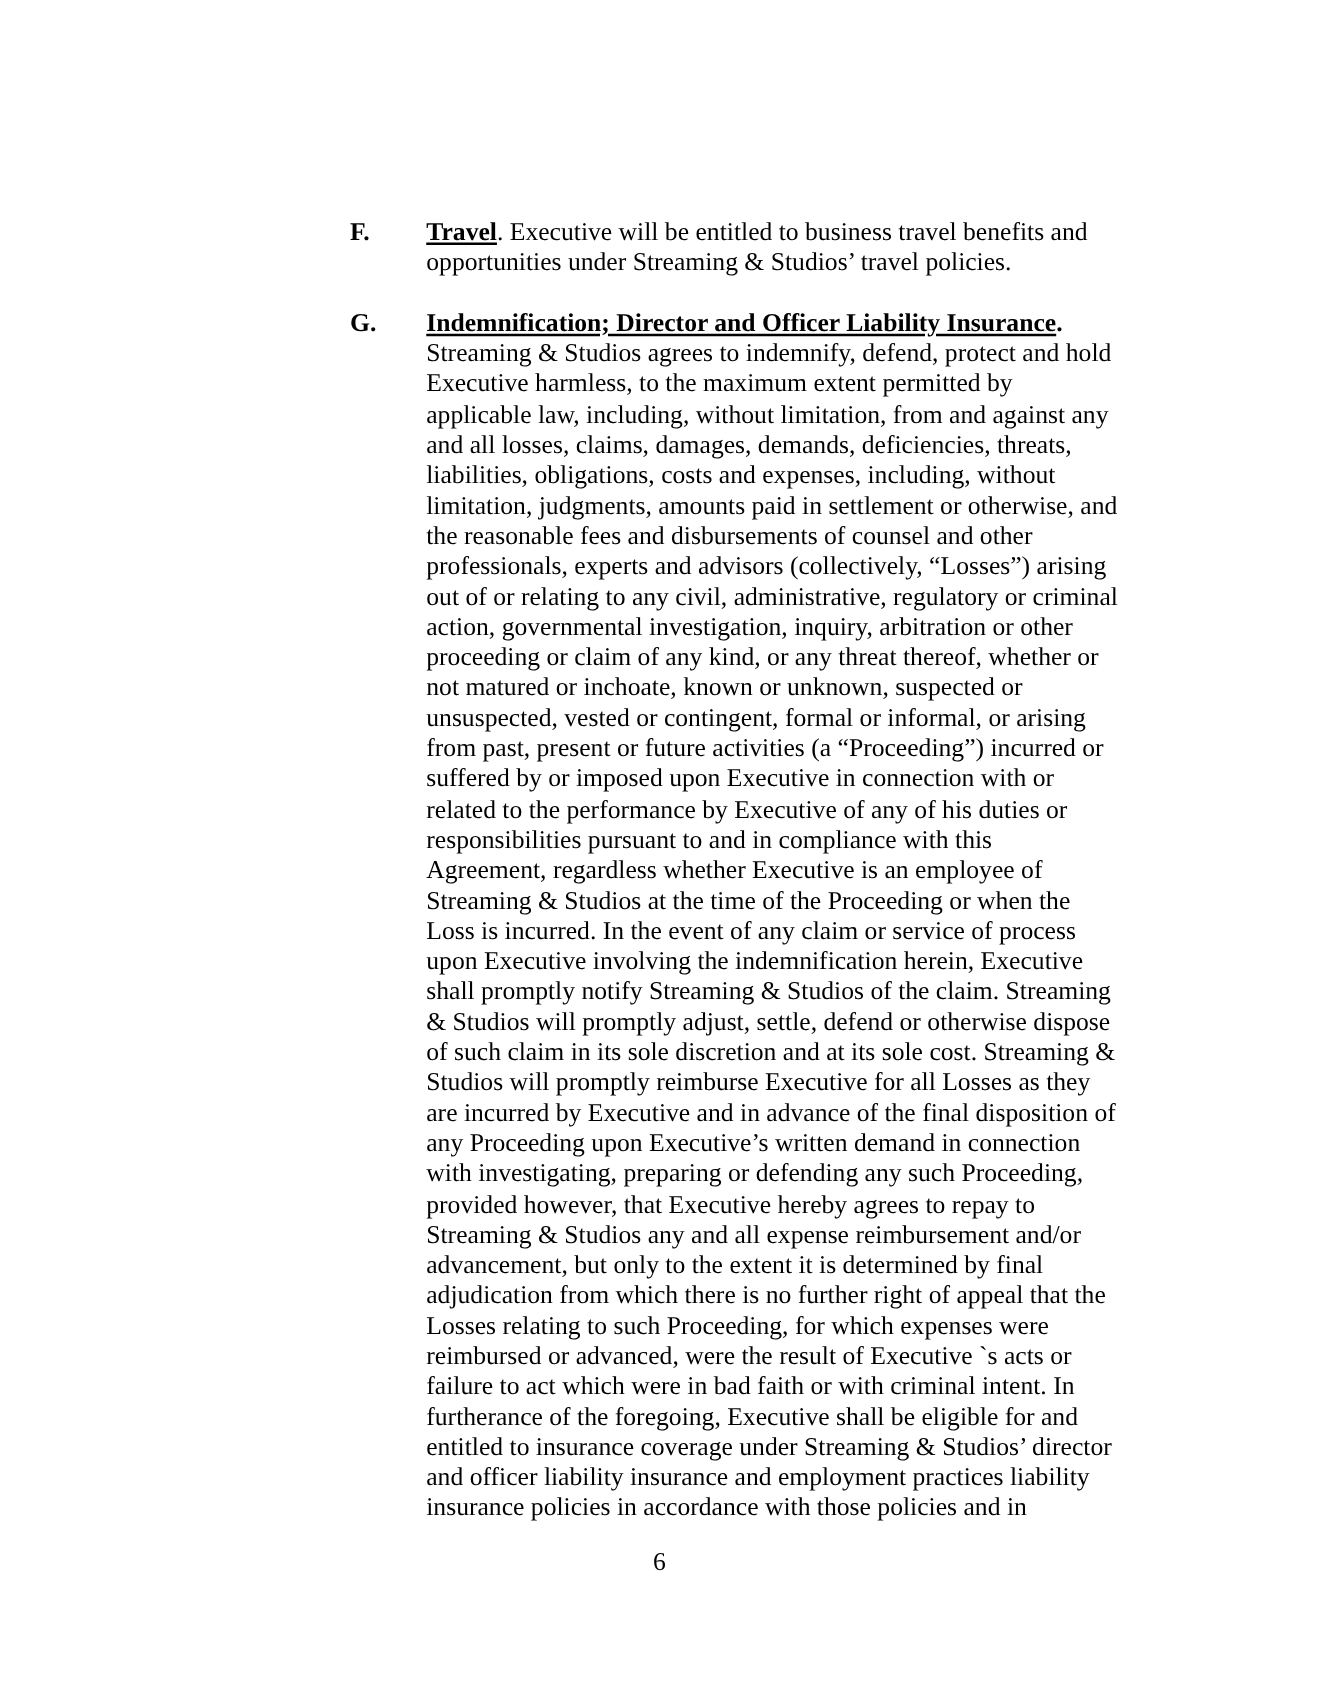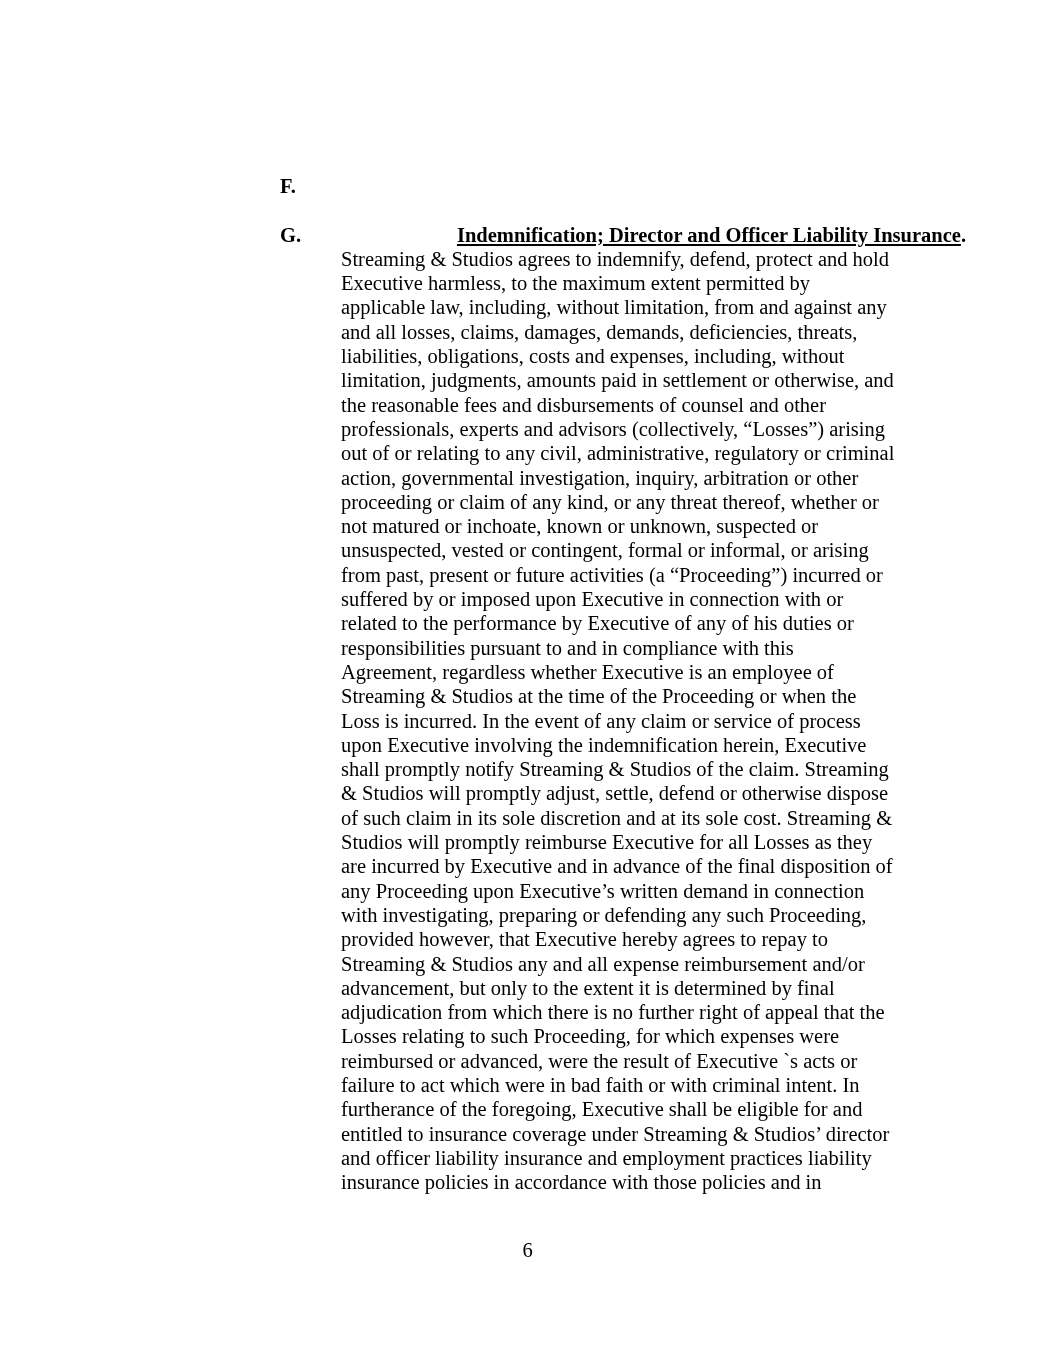--- a/index.html
+++ b/index.html
@@ -31,21 +31,20 @@
   }
   .clause-body {
     width: 625px;
   }
   .clause-title {
     font-weight: bold;
     text-decoration: underline;
   }
   .clause-heading {
     font-weight: bold;
-    text-align: right;
   }
   .body-text {
     white-space: pre-line;
   }
   .clause-f {
     margin-bottom: 24.3px;
   }
   .page-number {
     position: absolute;
     top: 1238px;
@@ -54,20 +53,24 @@
     text-align: center;
   }
 </style>
 </head>
 <body>
 
 <div class="sheet">
 
   <section class="clause clause-f">
     <div class="clause-label">F.</div>
+    <div class="clause-body">
+      <span class="clause-title">Travel</span><span class="body-text">. Executive will be entitled to business travel benefits and
+opportunities under Streaming &amp; Studios’ travel policies.</span>
+    </div>
   </section>
 
   <section class="clause clause-g">
     <div class="clause-label">G.</div>
     <div class="clause-body">
       <div class="clause-heading">
         <span class="clause-title">Indemnification; Director and Officer Liability Insurance</span><span>.</span>
       </div>
       <div class="body-text">Streaming &amp; Studios agrees to indemnify, defend, protect and hold
 Executive harmless, to the maximum extent permitted by

